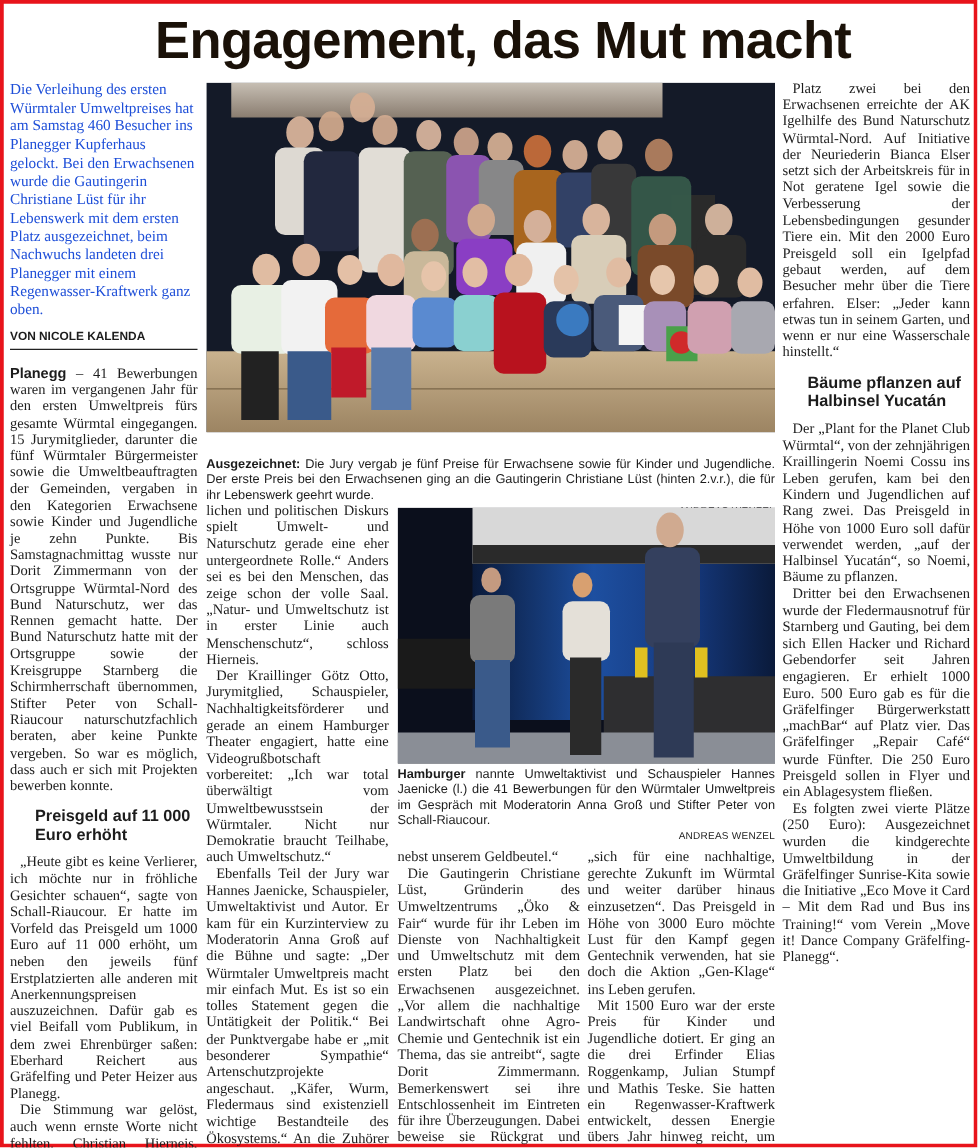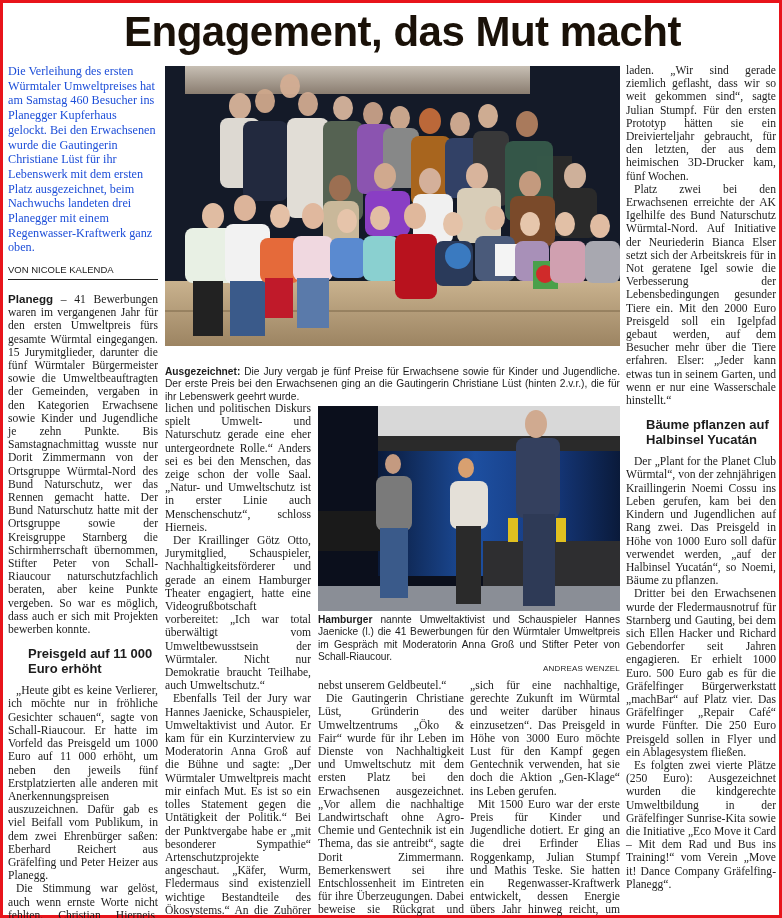--- a/index.html
+++ b/index.html
@@ -7,21 +7,21 @@
   body { position: relative; font-family: "Liberation Serif", serif; color: #1c1c1c; }
   .frame { position: absolute; left: 0; top: 0; width: 782px; height: 918px; border: 3px solid #e8141b; }
   .headline { position: absolute; left: 0; top: 8px; width: 782px; text-align: center;
     font-family: "Liberation Sans", sans-serif; font-weight: bold; font-size: 42px; letter-spacing: -0.5px; color: #1a1108; padding-left: 23px; }
   .col { position: absolute; font-size: 11.6px; line-height: 13.2px; text-align: justify; hyphens: manual; }
   .col p { text-indent: 8px; }
   .col p.noindent { text-indent: 0; }
   .lead { position: absolute; left: 8px; top: 64px; width: 150px; font-family: Liberation Serif, serif;
     font-size: 12.2px; line-height: 14.7px; color: #1d4ed8; }
   .byline { position: absolute; left: 8px; top: 264px; width: 150px; font-family: "Liberation Sans", sans-serif;
-    font-weight: normal; font-size: 9.5px; padding-bottom: 4px; border-bottom: 1px solid #222; }
+    font-weight: bold; font-size: 9.5px; padding-bottom: 4px; border-bottom: 1px solid #222; }
   .subhead { font-family: "Liberation Sans", sans-serif; font-weight: bold; font-size: 13px; line-height: 15px;
     text-align: left; padding-left: 20px; margin: 10px 0 8px 0; }
   .dateline { font-weight: bold; font-family: "Liberation Sans", sans-serif; }
   .photo { position: absolute; overflow: hidden; }
   .caption { position: absolute; font-family: "Liberation Sans", sans-serif; font-size: 10.2px; line-height: 12.4px; text-align: justify; }
   .caption b { font-weight: bold; }
   .credit { font-size: 8px; float: right; margin-top: 12px; letter-spacing: 0.2px; }
 </style>
 </head>
 <body>
@@ -188,19 +188,18 @@
   <p class="noindent">nebst unserem Geldbeutel.“</p>
   <p>Die Gautingerin Christiane Lüst, Gründerin des Umweltzentrums „Öko &amp; Fair“ wurde für ihr Leben im Dienste von Nachhaltigkeit und Umweltschutz mit dem ersten Platz bei den Erwachsenen ausgezeichnet. „Vor allem die nachhaltige Landwirtschaft ohne Agro-Chemie und Gentechnik ist ein Thema, das sie antreibt“, sagte Dorit Zimmermann. Bemerkenswert sei ihre Entschlossenheit im Eintreten für ihre Überzeugungen. Dabei beweise sie Rückgrat und Kompromisslosigkeit und werde nicht müde,</p>
 </div>
 
 <div class="col" style="left:470px; top:679px; width:150px;">
   <p class="noindent">„sich für eine nachhaltige, gerechte Zukunft im Würmtal und weiter darüber hinaus einzusetzen“. Das Preisgeld in Höhe von 3000 Euro möchte Lust für den Kampf gegen Gentechnik verwenden, hat sie doch die Aktion „Gen-Klage“ ins Leben gerufen.</p>
   <p>Mit 1500 Euro war der erste Preis für Kinder und Jugendliche dotiert. Er ging an die drei Erfinder Elias Roggenkamp, Julian Stumpf und Mathis Teske. Sie hatten ein Regenwasser-Kraftwerk entwickelt, dessen Energie übers Jahr hinweg reicht, um 90-mal ein Handy zu</p>
 </div>
 
 <div class="col" style="left:626px; top:64px; width:150px;">
-  <p class="noindent">laden. „Wir sind gerade ziemlich geflasht, dass wir so weit gekommen sind“, sagte Julian Stumpf. Für den ersten Prototyp hätten sie ein Dreivierteljahr gebraucht, für den letzten, der aus dem heimischen 3D-Drucker kam, fünf Wochen.</p>
   <p>Platz zwei bei den Erwachsenen erreichte der AK Igelhilfe des Bund Naturschutz Würmtal-Nord. Auf Initiative der Neuriederin Bianca Elser setzt sich der Arbeitskreis für in Not geratene Igel sowie die Verbesserung der Lebensbedingungen gesunder Tiere ein. Mit den 2000 Euro Preisgeld soll ein Igelpfad gebaut werden, auf dem Besucher mehr über die Tiere erfahren. Elser: „Jeder kann etwas tun in seinem Garten, und wenn er nur eine Wasserschale hinstellt.“</p>
   <div class="subhead">Bäume pflanzen auf Halbinsel Yucatán</div>
   <p>Der „Plant for the Planet Club Würmtal“, von der zehnjährigen Kraillingerin Noemi Cossu ins Leben gerufen, kam bei den Kindern und Jugendlichen auf Rang zwei. Das Preisgeld in Höhe von 1000 Euro soll dafür verwendet werden, „auf der Halbinsel Yucatán“, so Noemi, Bäume zu pflanzen.</p>
   <p>Dritter bei den Erwachsenen wurde der Fledermausnotruf für Starnberg und Gauting, bei dem sich Ellen Hacker und Richard Gebendorfer seit Jahren engagieren. Er erhielt 1000 Euro. 500 Euro gab es für die Gräfelfinger Bürgerwerkstatt „machBar“ auf Platz vier. Das Gräfelfinger „Repair Café“ wurde Fünfter. Die 250 Euro Preisgeld sollen in Flyer und ein Ablagesystem fließen.</p>
   <p>Es folgten zwei vierte Plätze (250 Euro): Ausgezeichnet wurden die kindgerechte Umweltbildung in der Gräfelfinger Sunrise-Kita sowie die Initiative „Eco Move it Card – Mit dem Rad und Bus ins Training!“ vom Verein „Move it! Dance Company Gräfelfing-Planegg“.</p>
 </div>
 
 </body></html>

